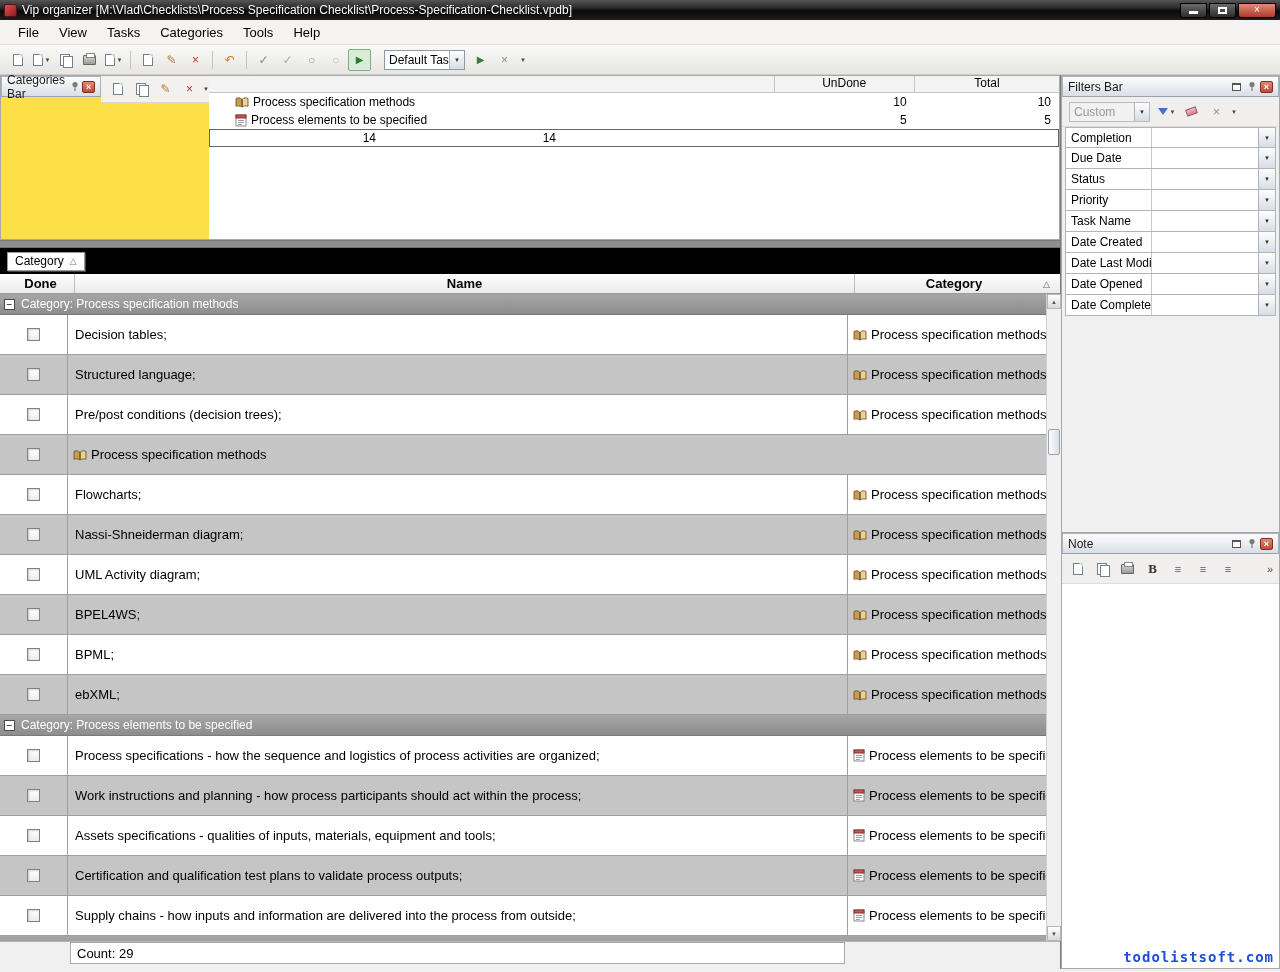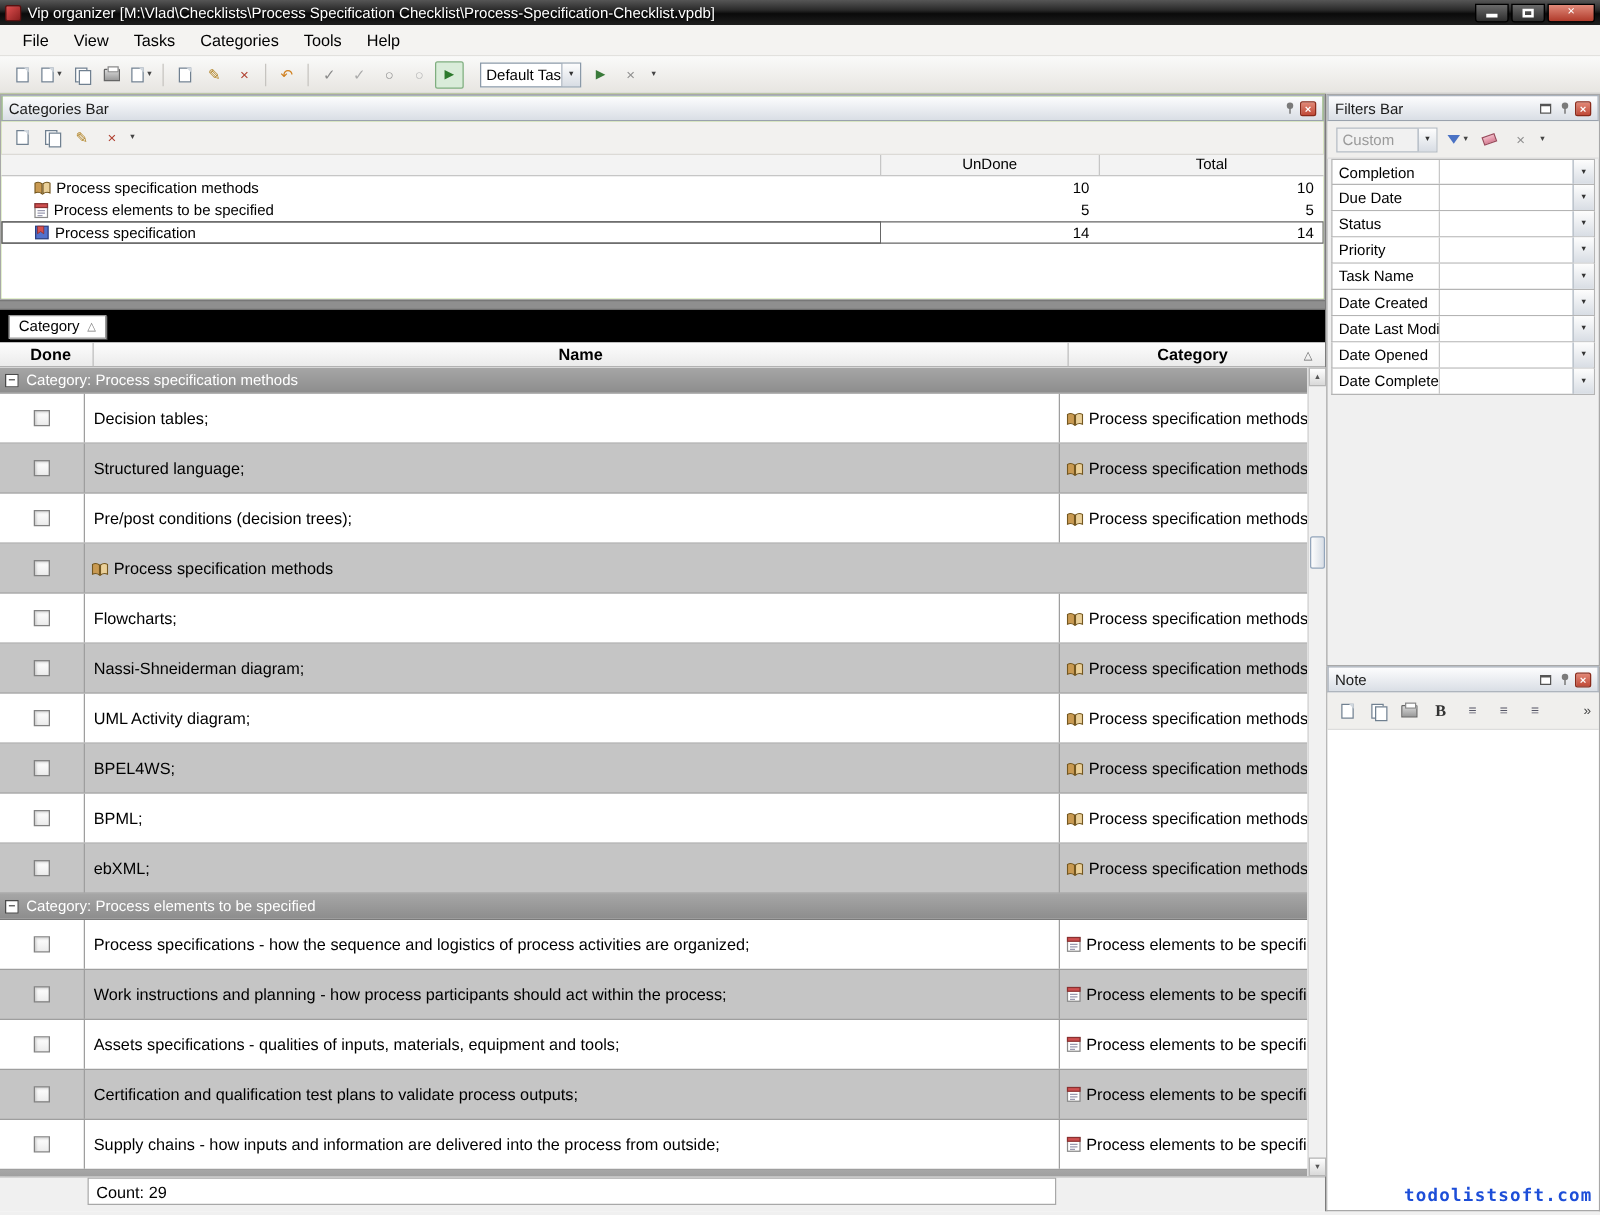--- a/index.html
+++ b/index.html
@@ -47,21 +47,21 @@
   .right-col { flex:1; display:flex; flex-direction:column; min-height:0; background:#f0f0f0; }
 
   
   .panel-header { height:21px; flex:0 0 21px; display:flex; align-items:center; background:linear-gradient(#fdfdfe,#d9dee5); border:1px solid #aab2bd; border-bottom-color:#9aa2ad; padding:0 5px; font-size:12px; color:#1a1a1a; }
   .panel-header .spacer { flex:1; }
   .hdr-ic { width:13px; height:12px; display:flex; align-items:center; justify-content:center; margin-left:2px; }
   .ic-float { width:9px; height:8px; border:1px solid #555; border-top-width:2px; background:#fff; }
   .ic-close-red { width:13px; height:12px; background:linear-gradient(#e28877,#c04a38); border:1px solid #8a2a1a; border-radius:2px; color:#fff; font-size:9px; line-height:10px; text-align:center; font-weight:bold; }
 
   
-  .categories-panel { height:165px; flex:0 0 165px; display:flex; flex-direction:column; background:#84cc16; border:1px solid #a8a8a8; }
+  .categories-panel { height:165px; flex:0 0 165px; display:flex; background:#fde047; border:1px solid #a8a8a8; }
   .cat-toolbar { height:27px; flex:0 0 27px; background:#f2f1ef; border-bottom:1px solid #dcdad6; display:flex; align-items:center; padding-left:5px; gap:1px; }
   .cat-toolbar .tbtn { height:21px; }
   .cat-table { flex:1; background:#fff; overflow:hidden; display:flex; flex-direction:column; }
   .cat-header-row { height:17px; flex:0 0 17px; display:flex; background:#f3f3f3; border-bottom:1px solid #c6c6c6; font-size:12px; }
   .cat-header-row .h-name { width:706px; border-right:1px solid #c6c6c6; }
   .cat-header-row .h-num { width:175px; text-align:center; border-right:1px solid #c6c6c6; }
   .cat-header-row .h-num.total { width:180px; border-right:none; }
   .cat-row { height:18px; display:flex; align-items:center; font-size:12px; }
   .cat-row.selected { outline:1px solid #666; outline-offset:-1px; }
   .cat-name-cell { width:706px; display:flex; align-items:center; gap:4px; padding-left:26px; overflow:hidden; white-space:nowrap; }
@@ -280,29 +280,20 @@
                       <line x1="3" y1="8.5" x2="9" y2="8.5" stroke="#9a9ab0"></line>
                       <line x1="3" y1="10.5" x2="7" y2="10.5" stroke="#9a9ab0"></line>
                     </svg>
                   </span>
                   <span>Process elements to be specified</span>
                 </div>
                 <div class="cat-num">5</div>
                 <div class="cat-num total">5</div>
               </div>
               <div class="cat-row selected">
-                <div class="cat-name-cell">
-                  <span class="cat-ic">
-                    <svg width="13" height="12" viewBox="0 0 13 12">
-                      <rect x="1.5" y="1" width="10" height="10" fill="#5271cc" stroke="#2a3f80"></rect>
-                      <path d="M3 1 L8 1 L8 7 L5.5 5.2 L3 7 Z" fill="#d65050" stroke="#8a2a2a" stroke-width="0.6"></path>
-                    </svg>
-                  </span>
-                  <span>Process specification</span>
-                </div>
                 <div class="cat-num">14</div>
                 <div class="cat-num total">14</div>
               </div>
             </div>
         </div>
       </div>
 
       <div class="h-splitter"></div>
 
       <div class="grid">

